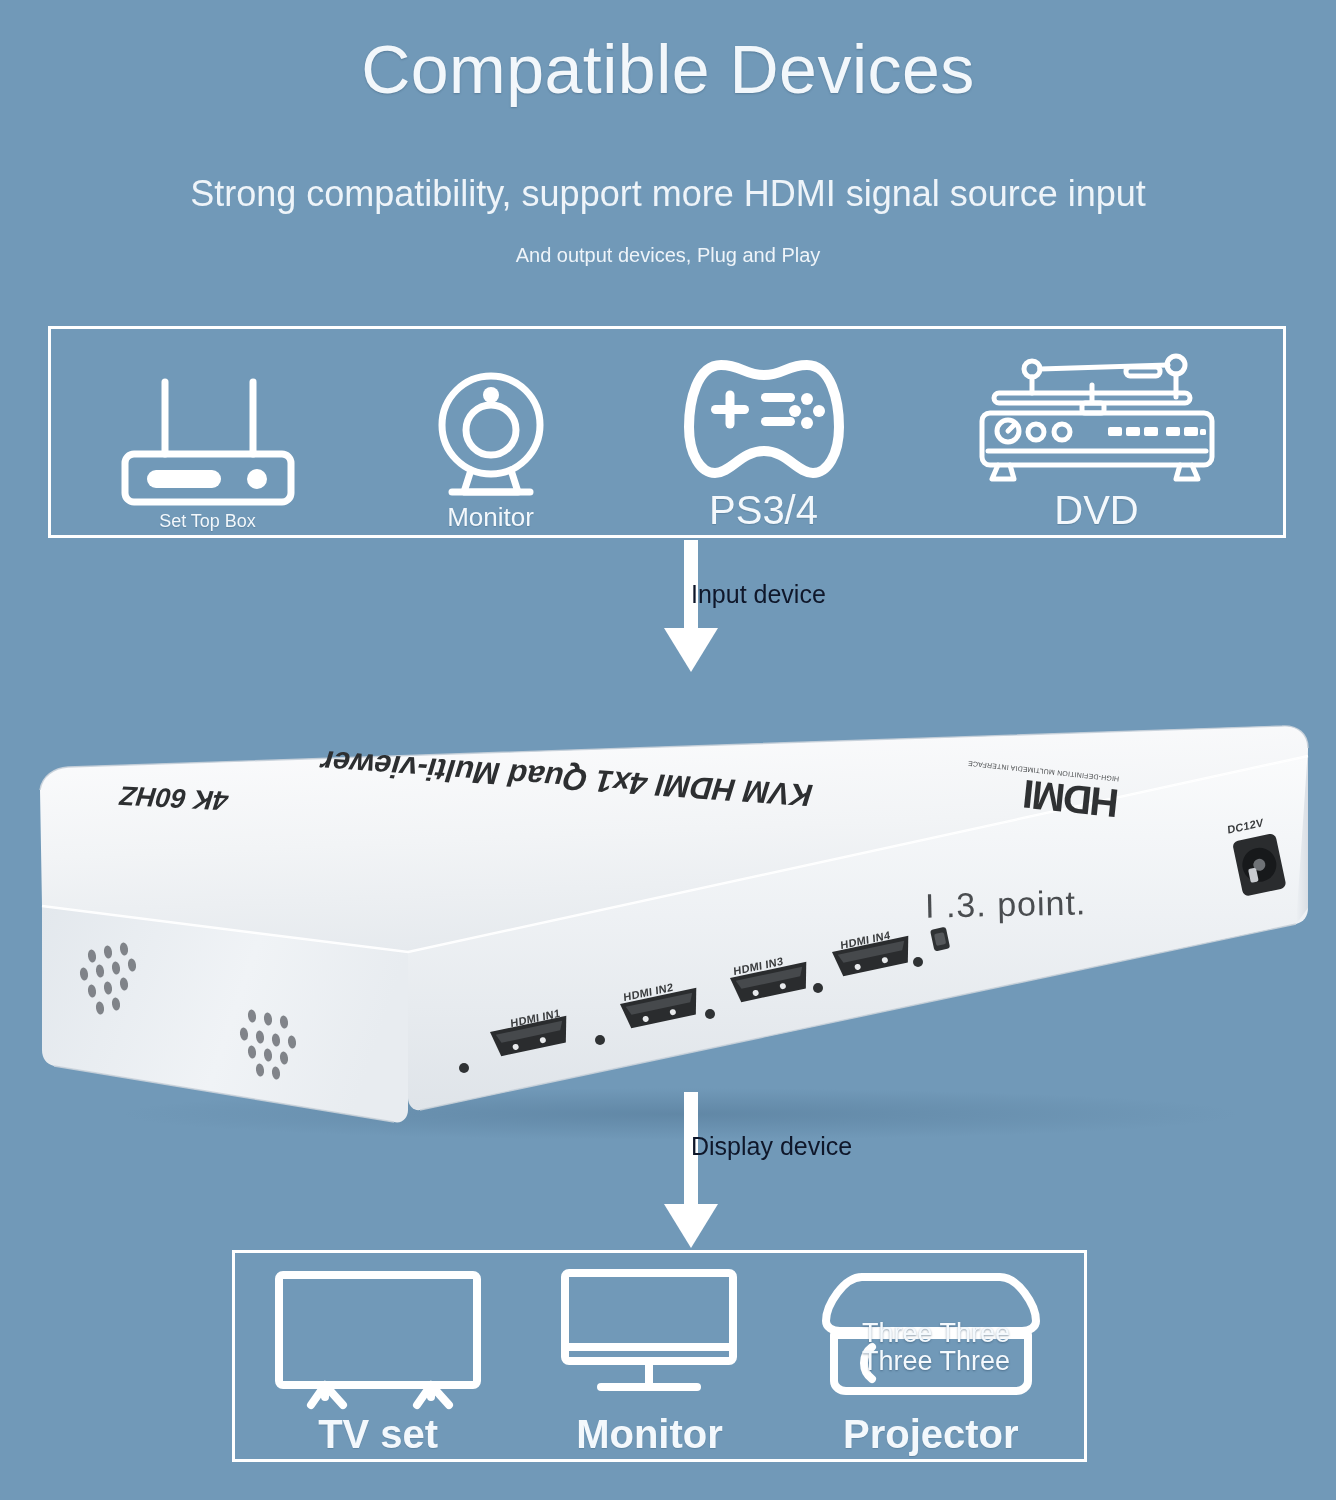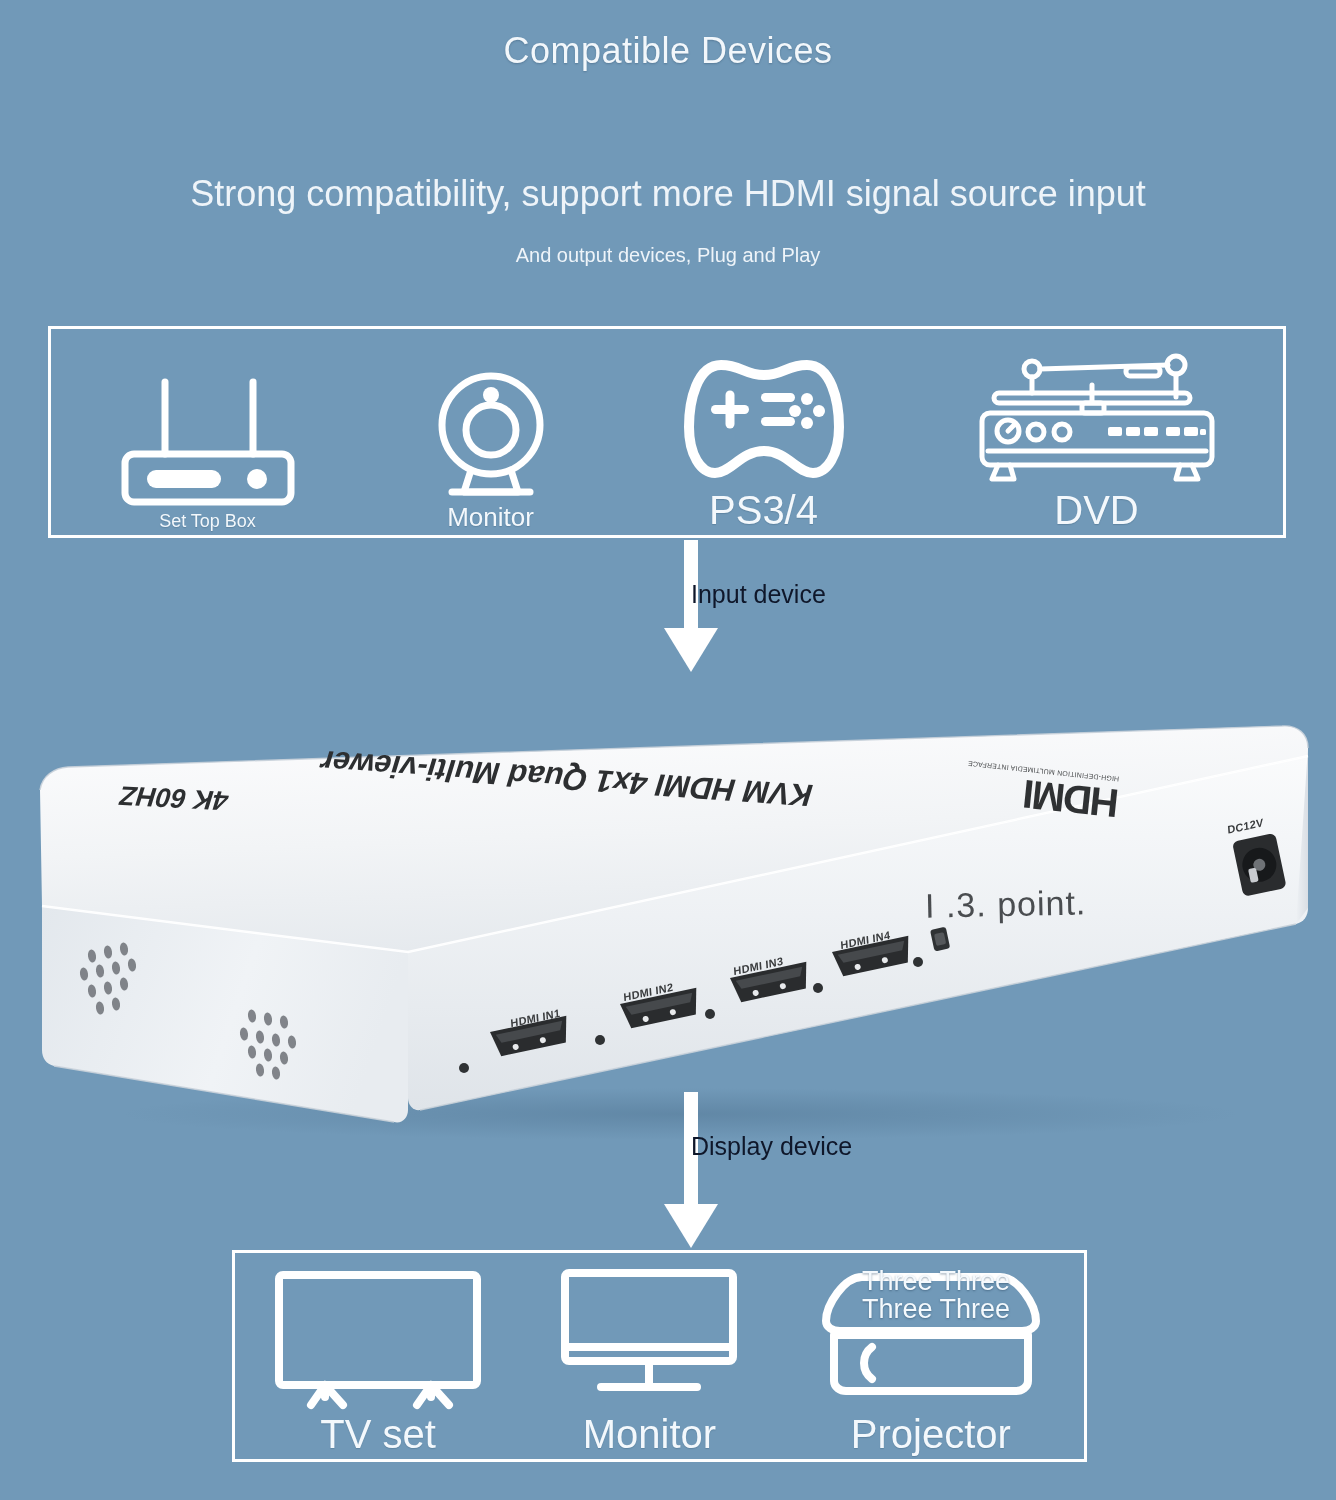--- a/index.html
+++ b/index.html
@@ -10,21 +10,21 @@
     overflow:hidden;
     position:relative;
     color:#ffffff;
   }
   .stage{position:absolute;inset:0;}
 
   
   .title{
     position:absolute;left:0;right:0;top:30px;
     text-align:center;
-    font-size:36px;font-weight:400;
+    font-size:68px;font-weight:400;
     color:#f2f7fb;
     letter-spacing:.5px;
     text-shadow:0 1px 2px rgba(40,70,95,.35);
   }
   .sub1{
     position:absolute;left:0;right:0;top:173px;
     text-align:center;font-size:36px;font-weight:400;
     color:#eef4f9;
   }
   .sub2{
@@ -33,21 +33,21 @@
     color:#eef4f9;
   }
 
   
   .panel{
     position:absolute;
     border:3px solid #ffffff;
     box-sizing:border-box;
   }
   #input-panel{left:48px;top:326px;width:1238px;height:212px;}
-  #output-panel{left:232px;top:1250px;width:855px;height:212px;}
+  #output-panel{left:232px;top:1250px;width:855px;height:212px;font-weight:bold;}
 
   .row{
     position:absolute;inset:0;
     display:flex;align-items:flex-end;justify-content:space-around;
   }
   .cell{
     display:flex;flex-direction:column;align-items:center;justify-content:flex-end;
     height:100%;
     padding-bottom:4px;
     box-sizing:border-box;
@@ -104,21 +104,21 @@
     position:absolute;
     font-size:11px;color:#3a3c3e;letter-spacing:.3px;white-space:nowrap;
     font-weight:700;
   }
   #watermark-point{
     position:absolute;left:925px;top:885px;
     font-size:34px;color:#4a4d50;letter-spacing:1px;
     transform:rotate(-1.2deg);
   }
   #wm-proj{
-    position:absolute;left:862px;top:1268px;
+    position:absolute;left:862px;top:1320px;
     font-size:27px;line-height:1.02;color:#f4f9fd;
     text-align:left;font-weight:400;
     text-shadow:0 1px 2px rgba(40,70,95,.5);
   }
 </style>
 </head>
 <body>
 
 <div class="stage">
 

